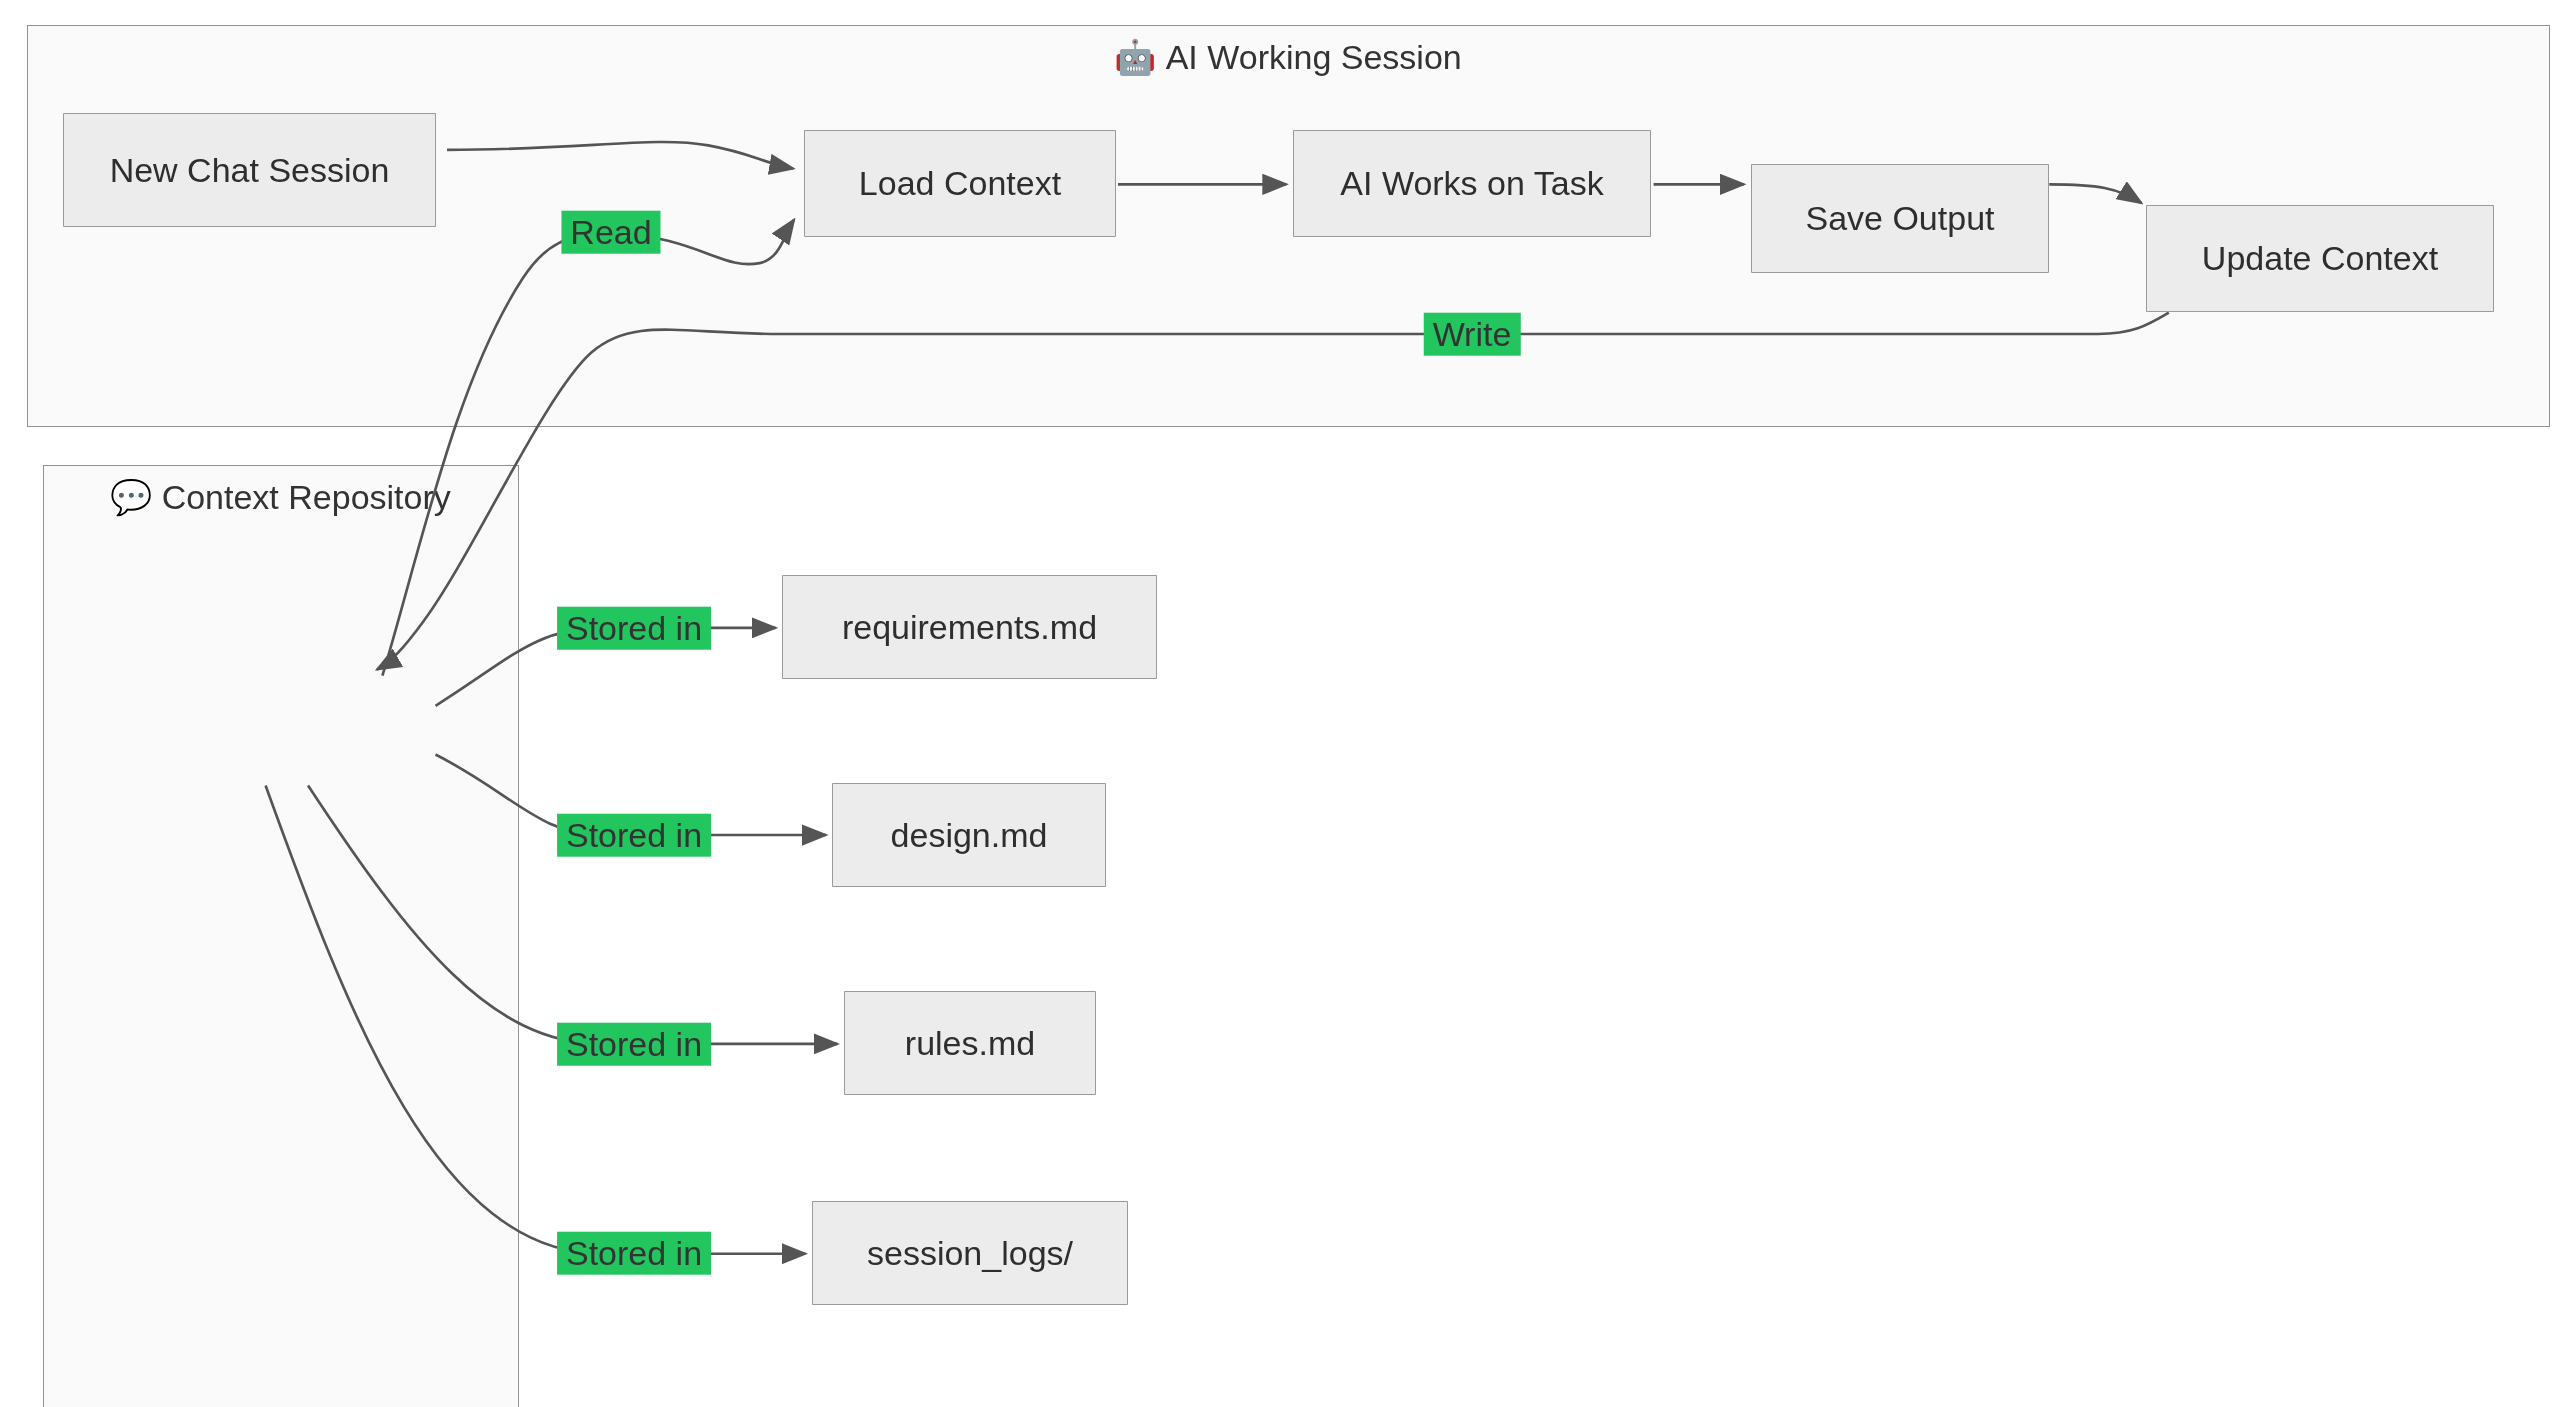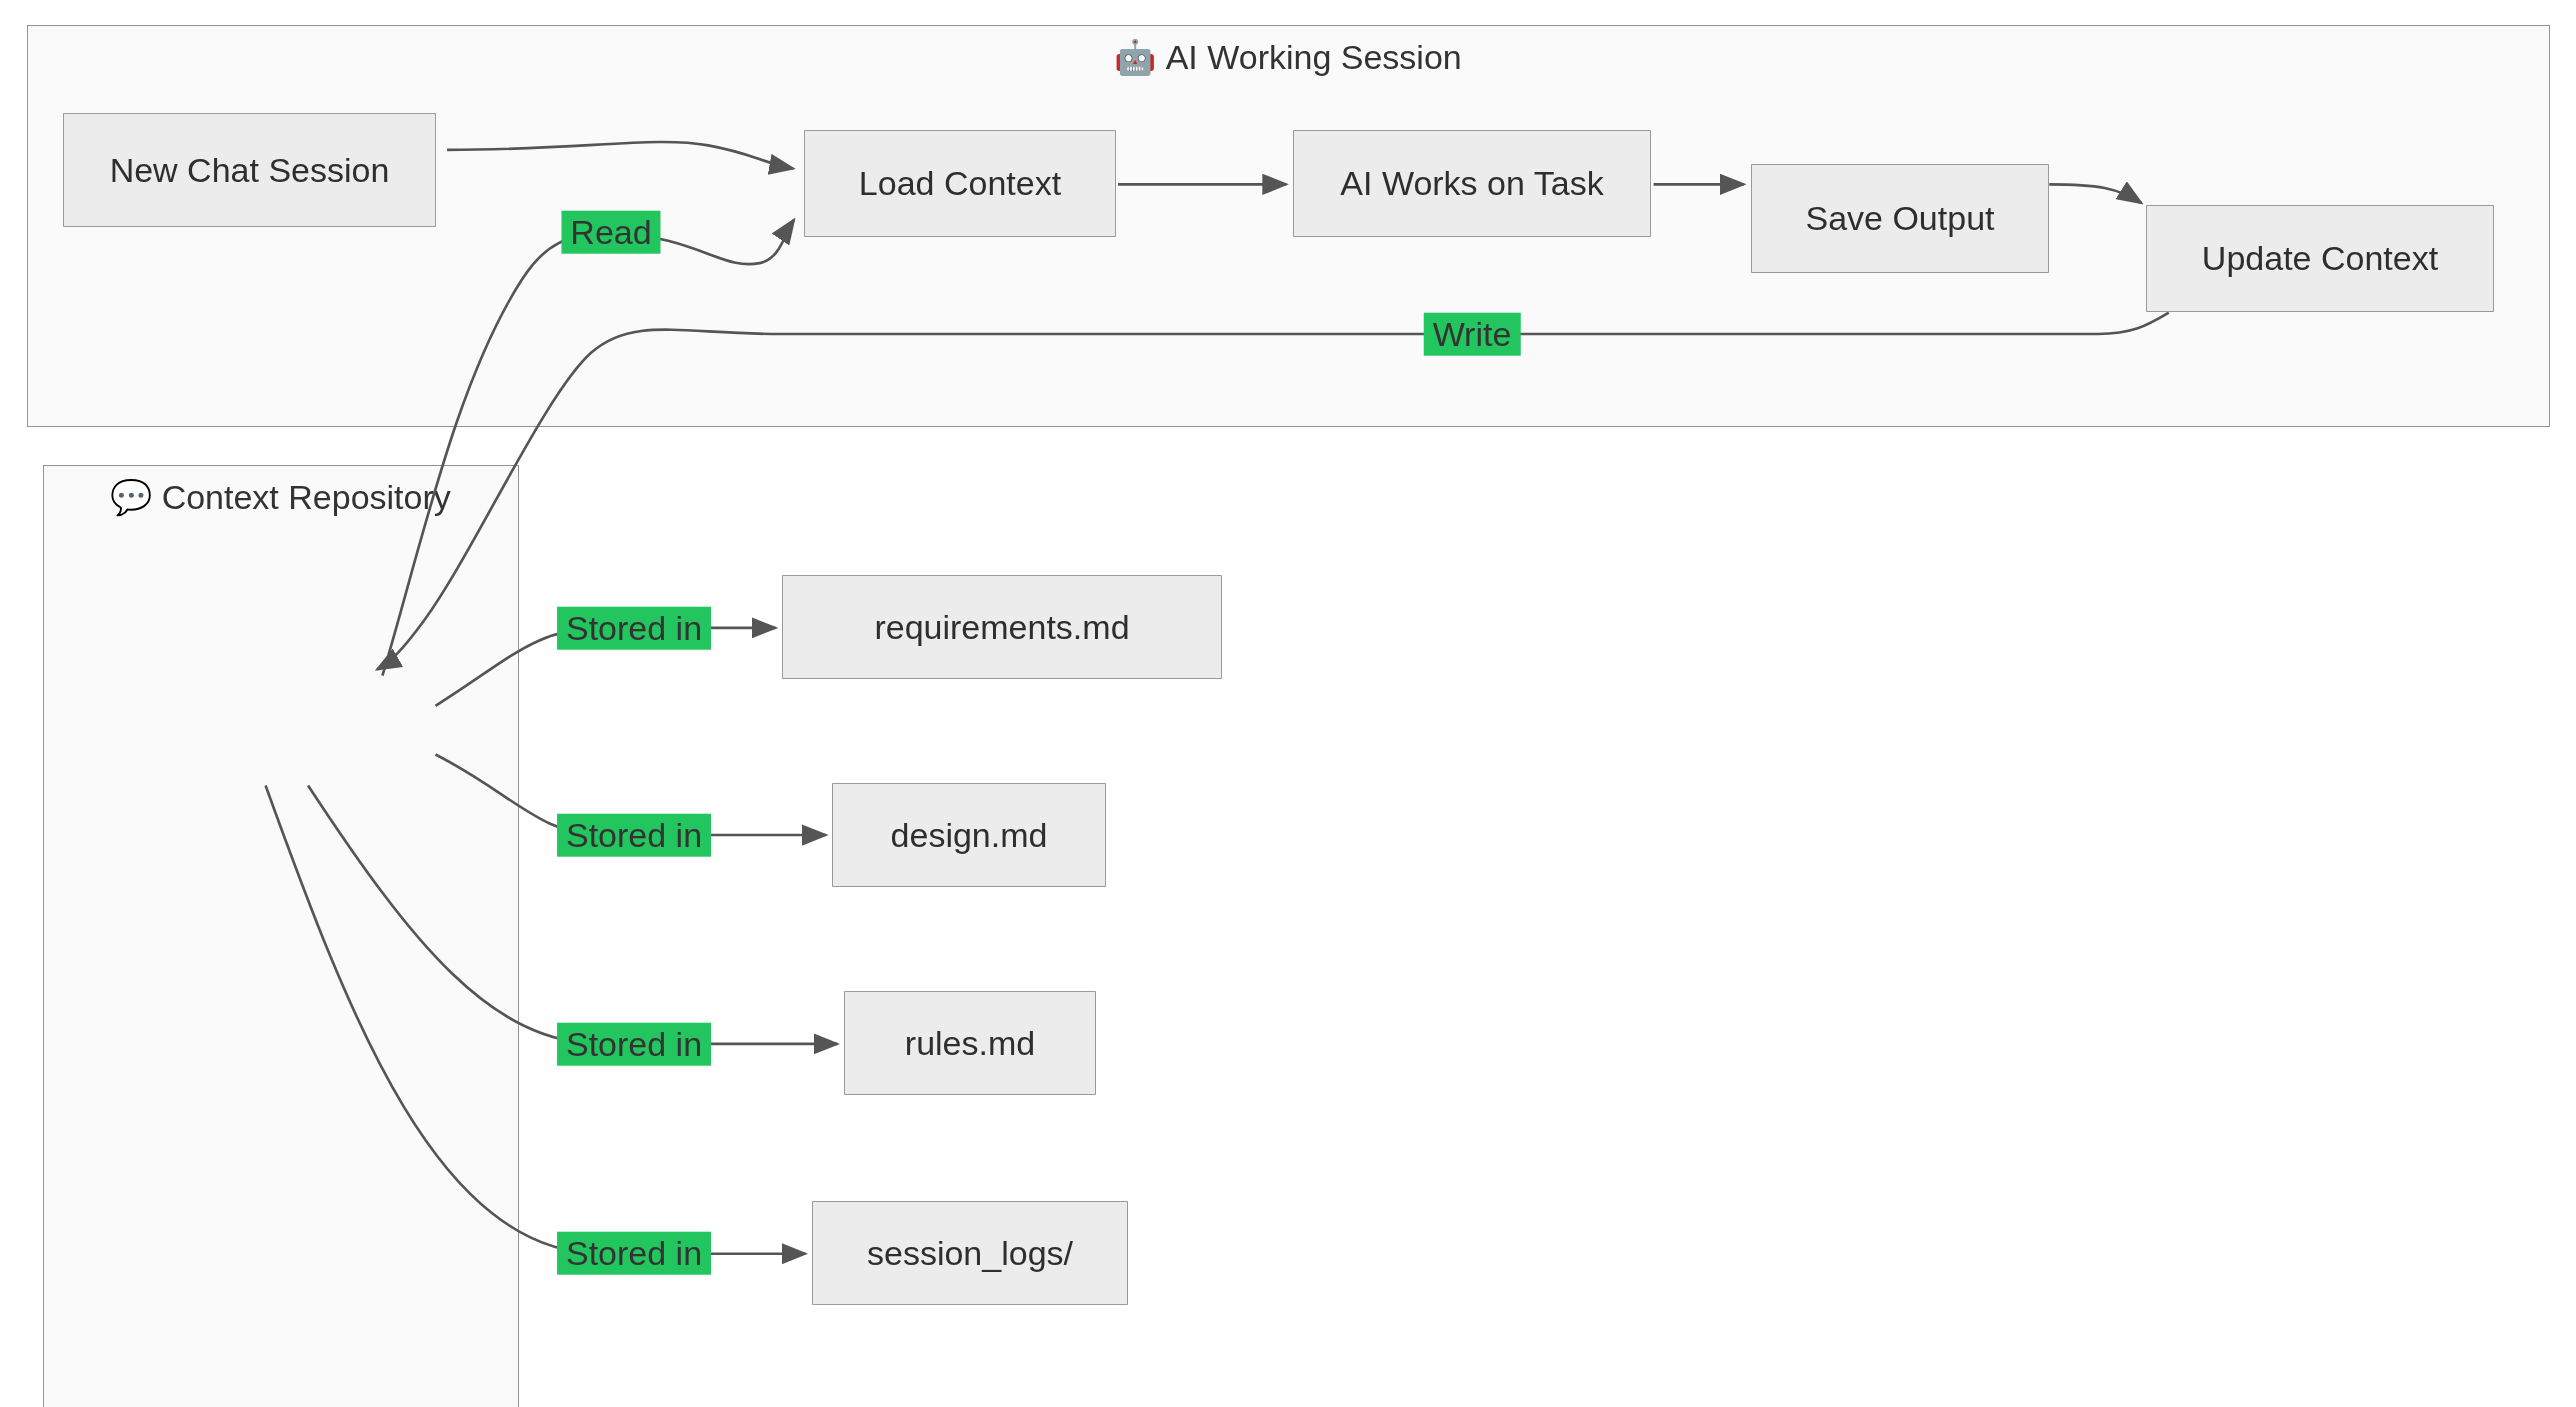--- a/index.html
+++ b/index.html
@@ -80,21 +80,21 @@
       <path marker-end="url(#arrow)" d="M 348 887 C 465 1065, 555 1179, 680 1179 L 946 1179"></path>
       <path marker-end="url(#arrow)" d="M 300 887 C 395 1150, 495 1416, 680 1416 L 910 1416"></path>
     </g>
   </svg>
 
   <div class="node" style="left:63px; top:97px; width:373px; height:114px;margin-top:16px;">New Chat Session</div>
   <div class="node" style="left:804px; top:130px; width:312px; height:107px;">Load Context</div>
   <div class="node" style="left:1293px; top:130px; width:358px; height:107px;">AI Works on Task</div>
   <div class="node" style="left:1751px; top:128px; width:298px; height:109px;margin-top:36px;">Save Output</div>
   <div class="node" style="left:2146px; top:205px; width:348px; height:107px;">Update Context</div>
-  <div class="node" style="left:782px; top:575px; width:440px; height:104px;">requirements.md</div>
+  <div class="node" style="left:782px; top:575px; width:375px; height:104px;">requirements.md</div>
   <div class="node" style="left:832px; top:783px; width:274px; height:104px;">design.md</div>
   <div class="node" style="left:844px; top:991px; width:252px; height:104px;">rules.md</div>
   <div class="node" style="left:812px; top:1201px; width:316px; height:104px;">session_logs/</div>
 
   <div class="edge-label" style="left:611px; top:232px;">Read</div>
   <div class="edge-label" style="left:1472px; top:334px;">Write</div>
   <div class="edge-label" style="left:634px; top:628px;">Stored in</div>
   <div class="edge-label" style="left:634px; top:835px;">Stored in</div>
   <div class="edge-label" style="left:634px; top:1044px;">Stored in</div>
   <div class="edge-label" style="left:634px; top:1253px;">Stored in</div>

